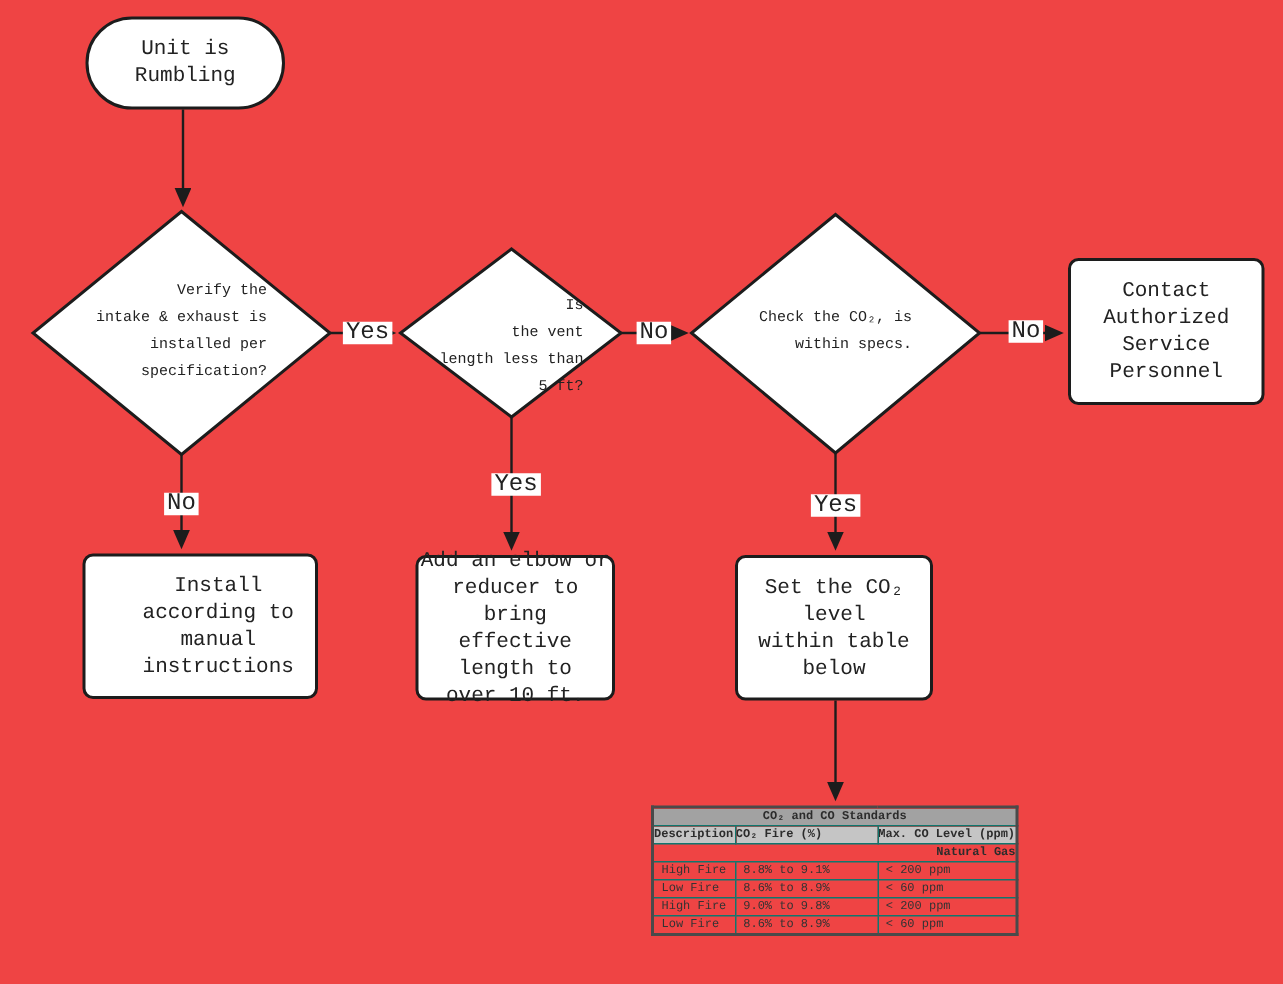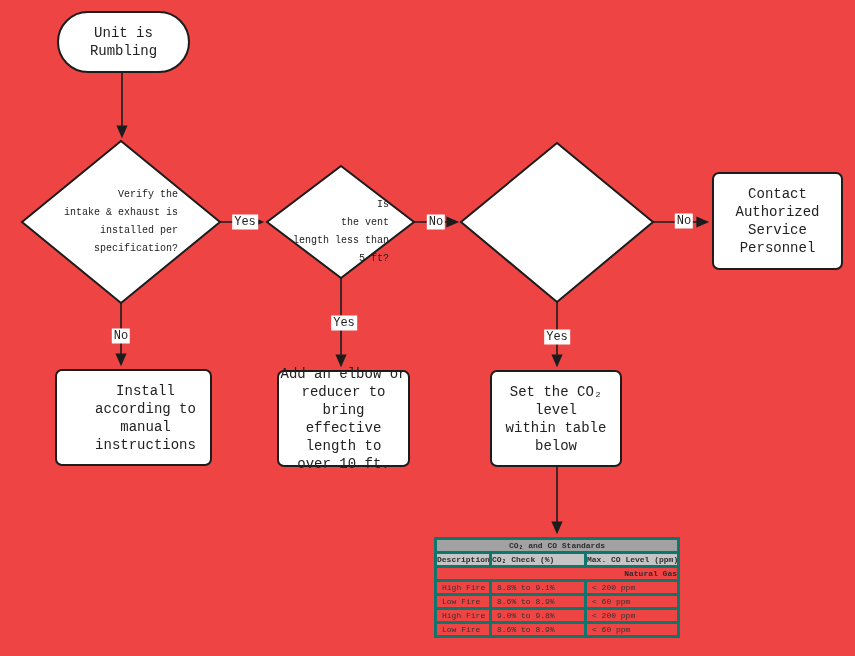--- a/index.html
+++ b/index.html
@@ -17,31 +17,31 @@
   }
   .box span, .dtext, .elabel { white-space:pre-line; }
   .stadium { border-radius:31px; }
 
   .dtext {
     position:absolute; transform:translate(-50%,-50%);
     text-align:right; font-size:10px; line-height:18px;
   }
   .elabel {
     position:absolute; transform:translate(-50%,-50%);
-    background:#fff; font-size:12px; line-height:15px; padding:0 2px;text-align:center;
+    background:#fff; font-size:16px; line-height:15px; padding:0 2px;text-align:center;
   }
 
   table.std {
     position:absolute; left:434px; top:537px; width:243px;
     border-collapse:collapse; table-layout:fixed;
     font-size:8px; line-height:9px; color:#333;
     border:2px solid #4a4a4a;
   }
   table.std td {
-    border:3px solid #0f766e; height:11px; padding:0 0 0 5px;
+    border:1px solid #0f766e; height:11px; padding:0 0 0 5px;
     overflow:hidden; white-space:nowrap;
   }
   table.std col.c0 { width:55px; }
   table.std col.c1 { width:95px; }
   table.std col.c2 { width:93px; }
   table.std tr.t-title td { background:#a2a2a2; font-weight:bold; text-align:center; padding:0; color:#2c2c2c; }
   table.std tr.t-head td  { background:#c5c5c5; font-weight:bold; padding:0; color:#2c2c2c; }
   table.std tr.t-sect td  { font-weight:bold; text-align:right; padding:0; color:#2c2c2c; }
 </style>
 </head>
@@ -75,20 +75,22 @@
   </div>
 
   <div class="dtext" style="left:121px; top:222px;">Verify the
 intake &amp; exhaust is
 installed per
 specification?</div>
   <div class="dtext" style="left:341px; top:232px;">Is
 the vent
 length less than
 5 ft?</div>
+  <div class="dtext" style="left:557px; top:222px;">Check the CO₂, is
+within specs.</div>
 
   <div class="box" style="left:55px; top:369px; width:129px; height:93px;padding-left:24px;">
     <span>Install according to
 manual
 instructions</span>
   </div>
   <div class="box" style="left:277px; top:370px; width:129px; height:93px;">
     <span>Add an elbow or
 reducer to bring
 effective length to
@@ -116,21 +118,21 @@
         <col class="c0">
         <col class="c1">
         <col class="c2">
       </colgroup>
     <tbody>
       <tr class="t-title">
         <td colspan="3">CO₂ and CO Standards</td>
       </tr>
       <tr class="t-head">
         <td>Description</td>
-        <td>CO₂ Check (%)</td>
+        <td>CO₂ Fire (%)</td>
         <td>Max. CO Level (ppm)</td>
       </tr>
       <tr class="t-sect">
         <td colspan="3">Natural Gas</td>
       </tr>
       <tr>
         <td>High Fire</td>
         <td>8.8% to 9.1%</td>
         <td>&lt; 200 ppm</td>
       </tr>

